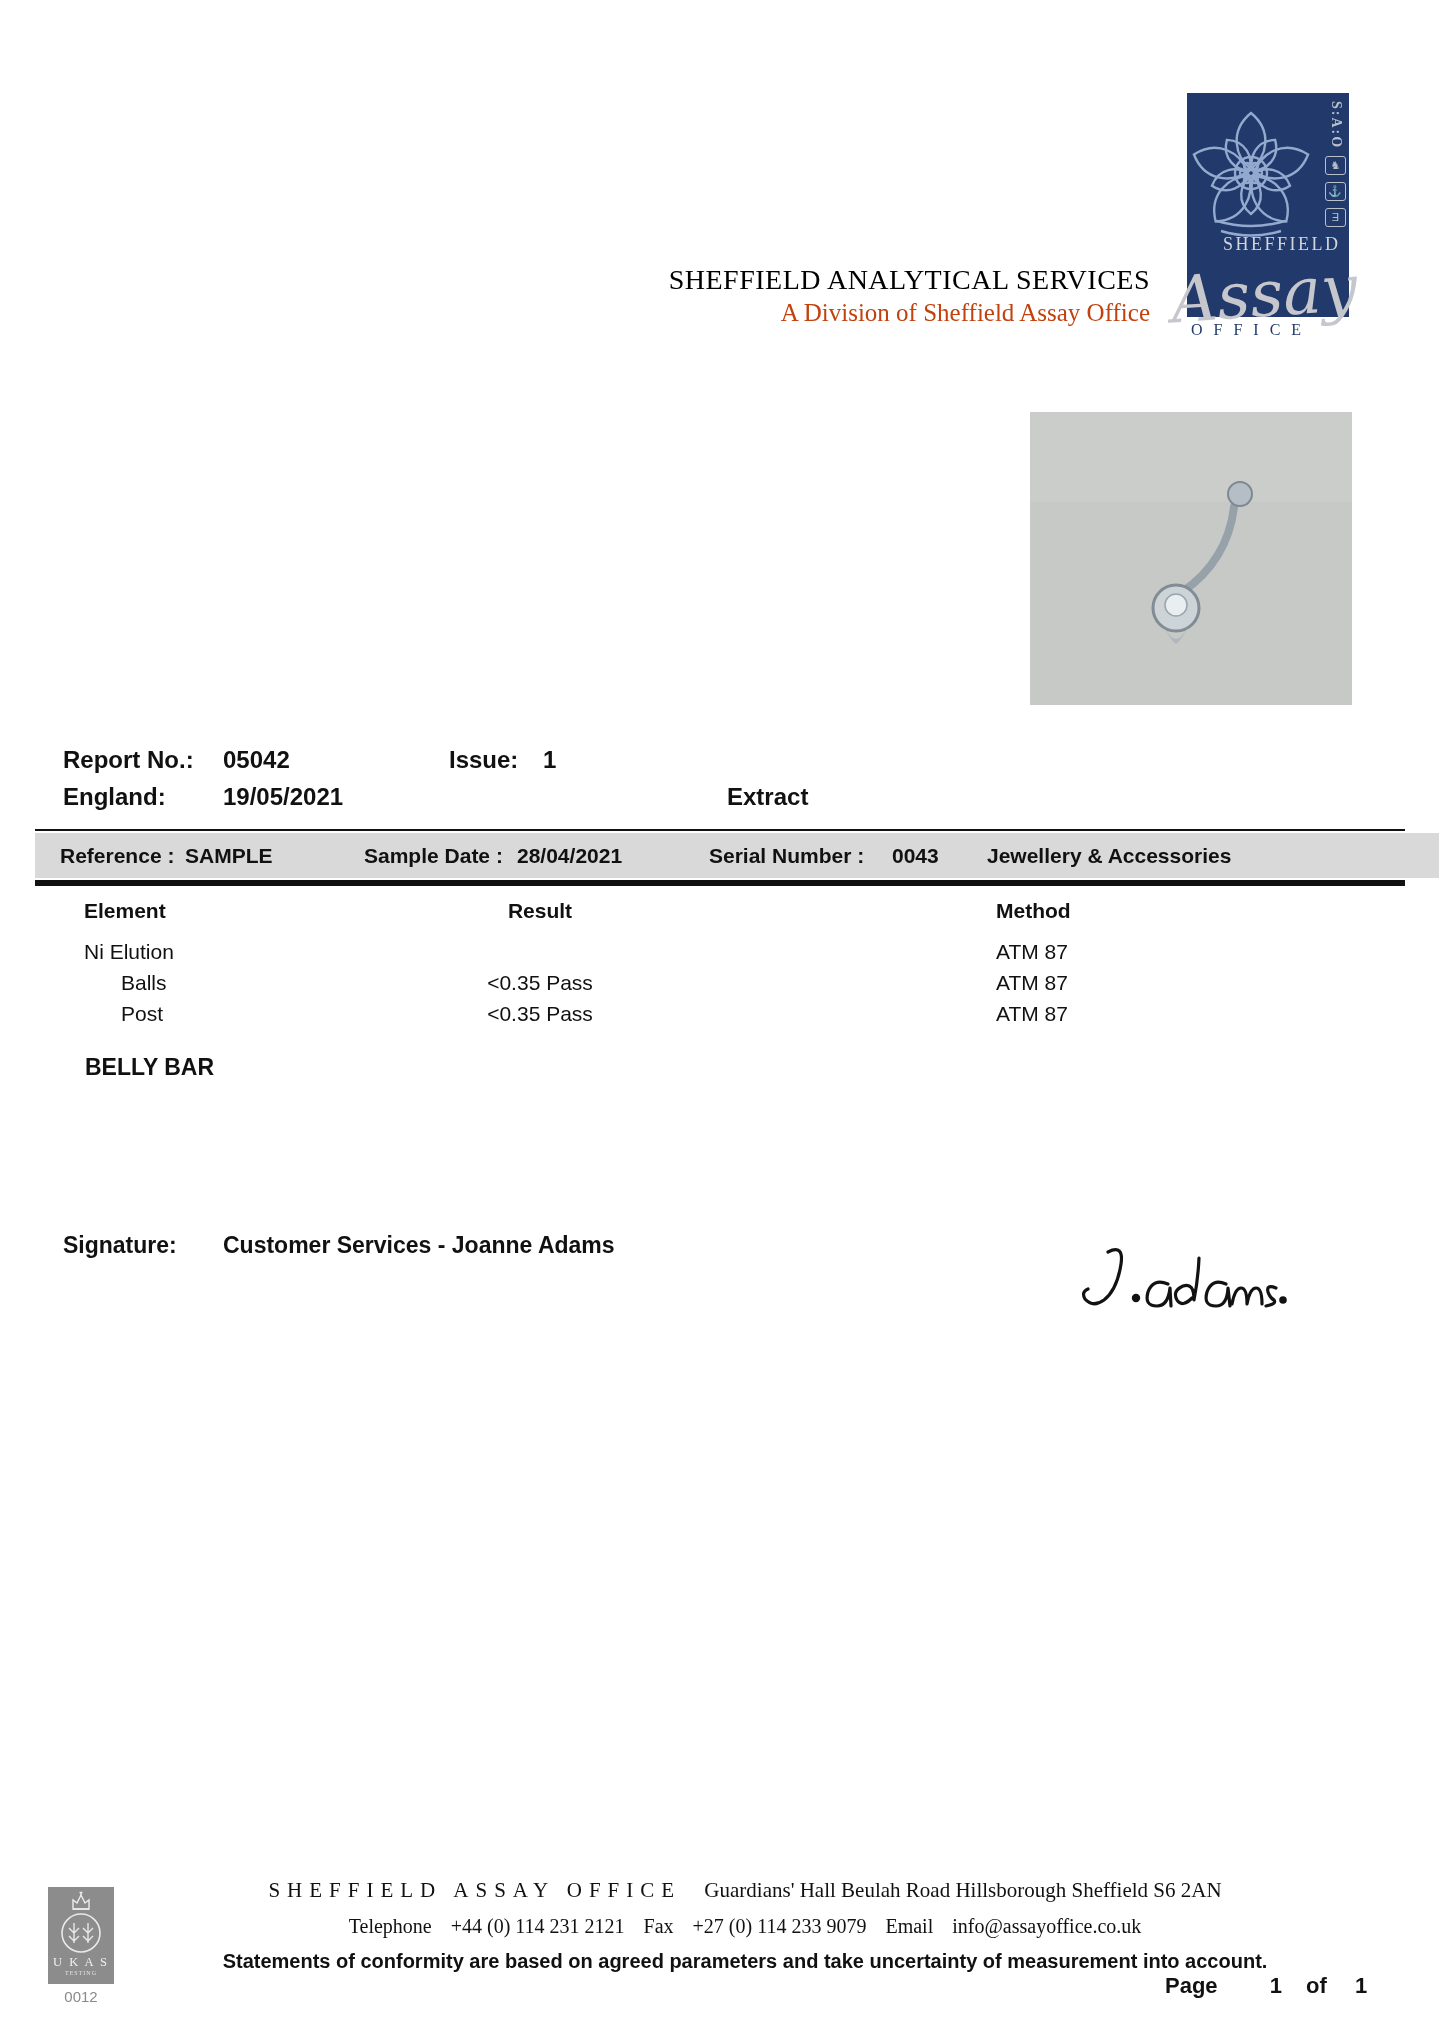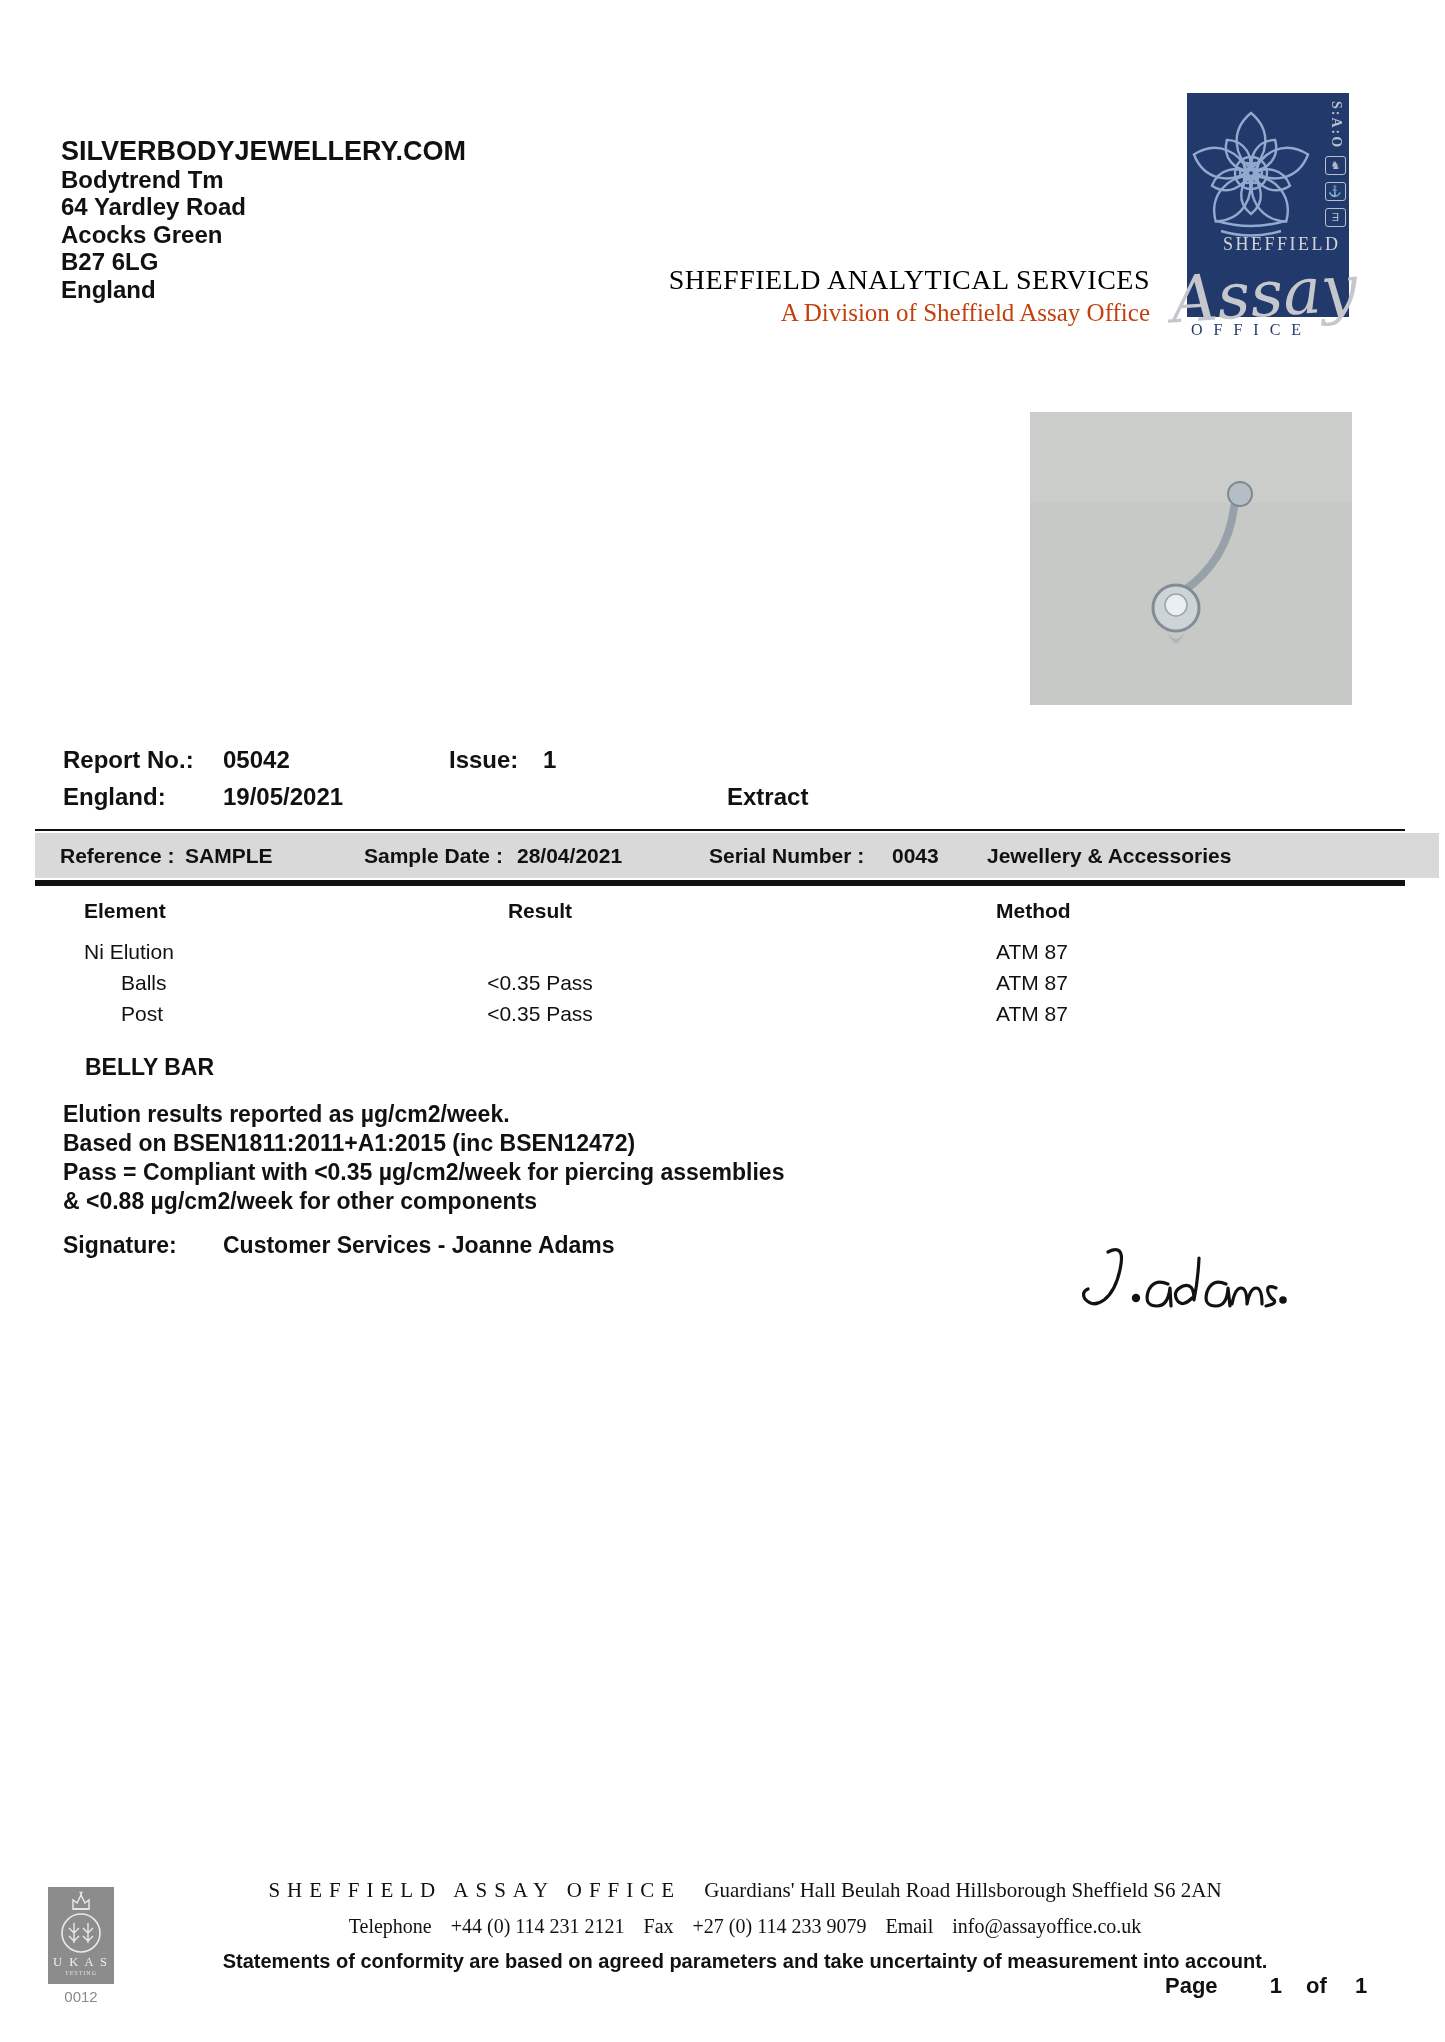--- a/index.html
+++ b/index.html
@@ -91,28 +91,20 @@
               display:flex; flex-direction:column; align-items:center; }
   .ukas-acronym { color:#f0f0f0; font-size:12.5px; letter-spacing:2px; font-family:"Liberation Serif", serif; margin-top:1px; }
   .ukas-type { color:#e4e4e4; font-size:6px; letter-spacing:1px; font-family:"Liberation Serif", serif; }
   .ukas-number { left:48px; top:1988px; width:66px; text-align:center; color:#8a8a8a; font-size:15px; }
 </style>
 </head>
 <body>
 
 <div class="page">
 
-  <div class="abs addr">
-    <div class="addr-title">SILVERBODYJEWELLERY.COM</div>
-    <div>Bodytrend Tm</div>
-    <div>64 Yardley Road</div>
-    <div>Acocks Green</div>
-    <div>B27 6LG</div>
-    <div>England</div>
-  </div>
 
   <div class="abs org">
     <div class="org-title nowrap">SHEFFIELD ANALYTICAL SERVICES</div>
     <div class="org-sub nowrap">A Division of Sheffield Assay Office</div>
   </div>
 
   <div class="abs logo">
     <div class="logo-box">
       <svg class="logo-rose" width="132" height="150" viewBox="0 0 132 150">
         <g transform="translate(62,76)" fill="none" stroke="#93a9ce" stroke-width="2.4">
@@ -202,26 +194,20 @@
     <span class="col-met">ATM 87</span>
   </div>
   <div class="abs trow" style="top:1002px;text-decoration:underline;">
     <span class="col-el el-indent">Post</span>
     <span class="col-res">&lt;0.35 Pass</span>
     <span class="col-met">ATM 87</span>
   </div>
 
   <div class="abs item-name">BELLY BAR</div>
 
-  <div class="abs notes">
-    <div>Elution results reported as µg/cm2/week.</div>
-    <div>Based on BSEN1811:2011+A1:2015 (inc BSEN12472)</div>
-    <div>Pass = Compliant with &lt;0.35 µg/cm2/week for piercing assemblies</div>
-    <div>&amp; &lt;0.88 µg/cm2/week for other components</div>
-  </div>
 
   <span class="abs sig-label">Signature:</span>
   <span class="abs sig-name">Customer Services - Joanne Adams</span>
   <svg class="abs sig-svg" width="240" height="90" viewBox="0 0 240 90">
     <g fill="none" stroke="#121212" stroke-width="3.2" stroke-linecap="round" stroke-linejoin="round">
       <path d="M58,12 q16,-8 13,12 q-4,26 -17,36 q-11,8 -19,-1 q-4,-7 3,-10"></path>
       <circle cx="86" cy="58" r="2.6" fill="#121212"></circle>
       <path d="M118,44 q-15,-6 -20,8 q-4,14 9,14 q11,0 13,-18 l1,18"></path>
       <path d="M149,18 q-1,22 -5,42 q0,-18 -11,-14 q-11,5 -6,14 q5,8 15,-2"></path>
       <path d="M176,44 q-14,-6 -19,8 q-4,14 9,14 q11,0 12,-18 l2,18"></path>

